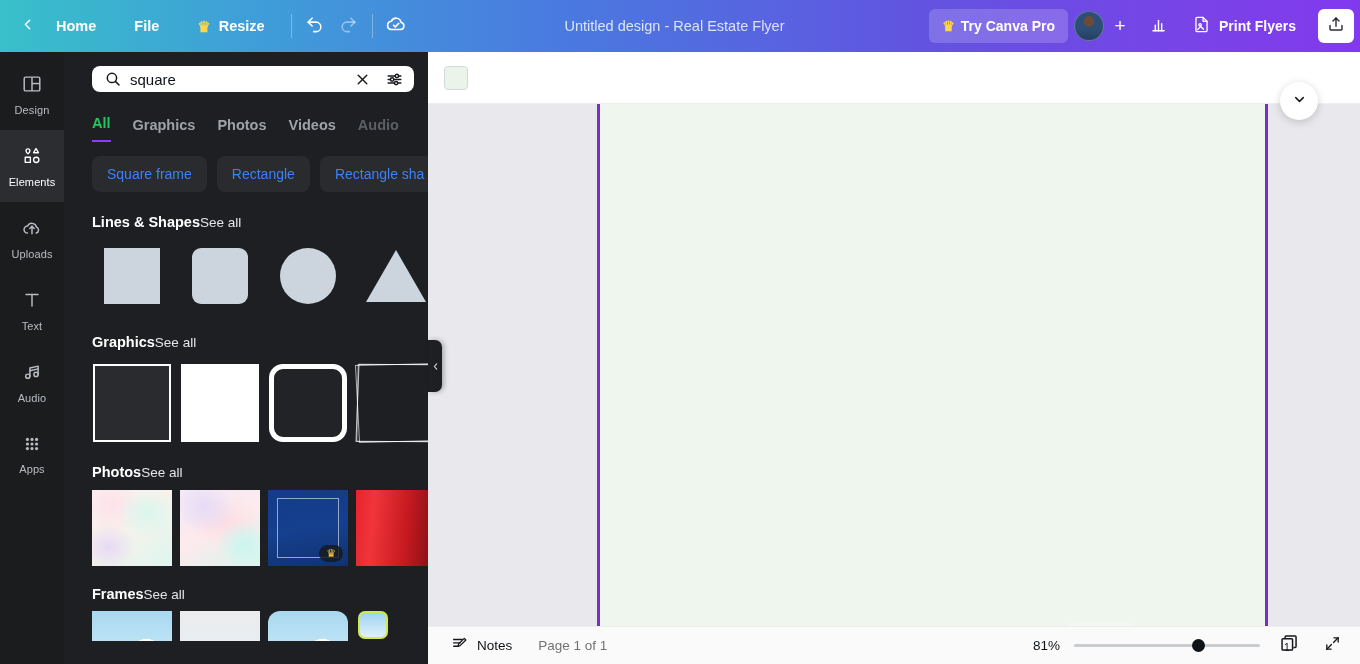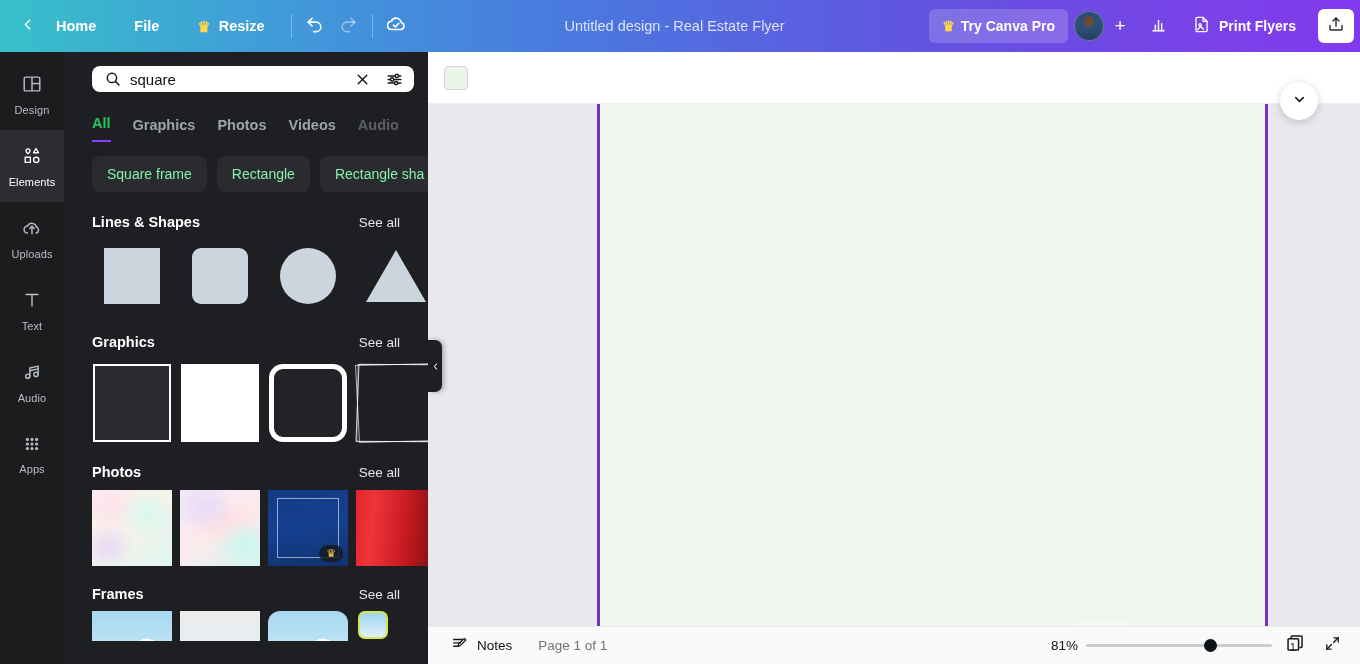--- a/index.html
+++ b/index.html
@@ -110,26 +110,26 @@
   .tab.faded { color:#5b5f65; }
   .tabs-fade {
     position:absolute; left:336px; top:0; width:28px; height:34px;
     background:linear-gradient(90deg,rgba(30,31,34,0) 0%, #1e1f22 70%);
     pointer-events:none;
   }
 
   .chips { display:flex; gap:10px; padding:0 0 0 28px; margin-top:14px; position:relative; }
   .chip {
     height:36px; padding:0 15px; border-radius:8px; background:#2a2b2e;
-    color:#86efac; font-size:14px; display:flex; align-items:center;
+    color:#3b82f6; font-size:14px; display:flex; align-items:center;
     white-space:nowrap; cursor:pointer;
   }
 
   .sec-head {
-    display:flex; align-items:center; justify-content:space-between;
+    display:flex; align-items:center; 
     padding:0 28px 0 28px; margin-top:22px;
   }
   .sec-title { font-size:14.5px; font-weight:700; color:#fff; }
   .see-all { font-size:13.5px; color:#e3e5e8; cursor:pointer; }
 
   .row {
     display:flex; gap:8px; padding-left:28px; margin-top:10px;
     position:relative;
   }
   .cell { width:80px; height:72px; display:flex; align-items:center;
@@ -260,21 +260,21 @@
     position:absolute; left:428px; top:626px; width:932px; height:38px;
     background:#fafafa; border-top:1px solid #eceded;
     display:flex; align-items:center; padding:0 14px; gap:0;
   }
   .bb-btn {
     display:flex; align-items:center; gap:8px; height:28px; padding:0 9px;
     border-radius:5px; cursor:pointer; font-size:13.5px; color:#0e1318;
     font-weight:400; white-space:nowrap;
   }
   .bb-text { font-size:13.5px; color:#737373; padding:0 9px; white-space:nowrap; }
-  .zoom-group { margin-left:auto; display:flex; align-items:center; gap:8px; }
+  .zoom-group { margin-left:auto; display:flex; align-items:center; gap:14px; }
   .zoom-pct { font-size:13.5px; color:#0e1318; min-width:34px; text-align:right; }
   .slider { position:relative; width:186px; height:14px; display:flex; align-items:center; }
   .slider-track { width:100%; height:3px; background:#c9ccd0; border-radius:2px; }
   .slider-knob {
     position:absolute; left:118px; width:13px; height:13px; border-radius:50%;
     background:#0e1318; cursor:pointer;
   }
   .pages-btn {
     width:30px; height:28px; display:flex; align-items:center; justify-content:center;
     border-radius:5px; cursor:pointer; position:relative;

